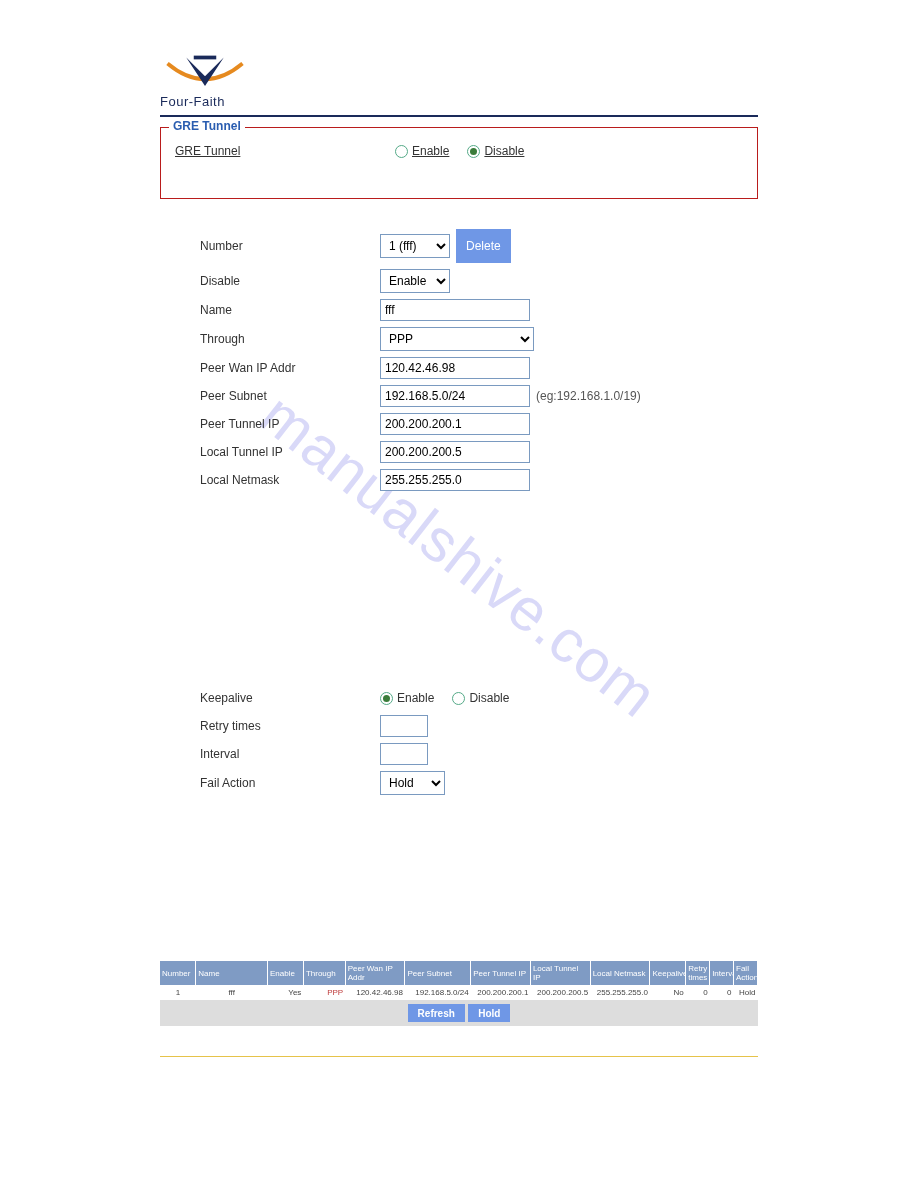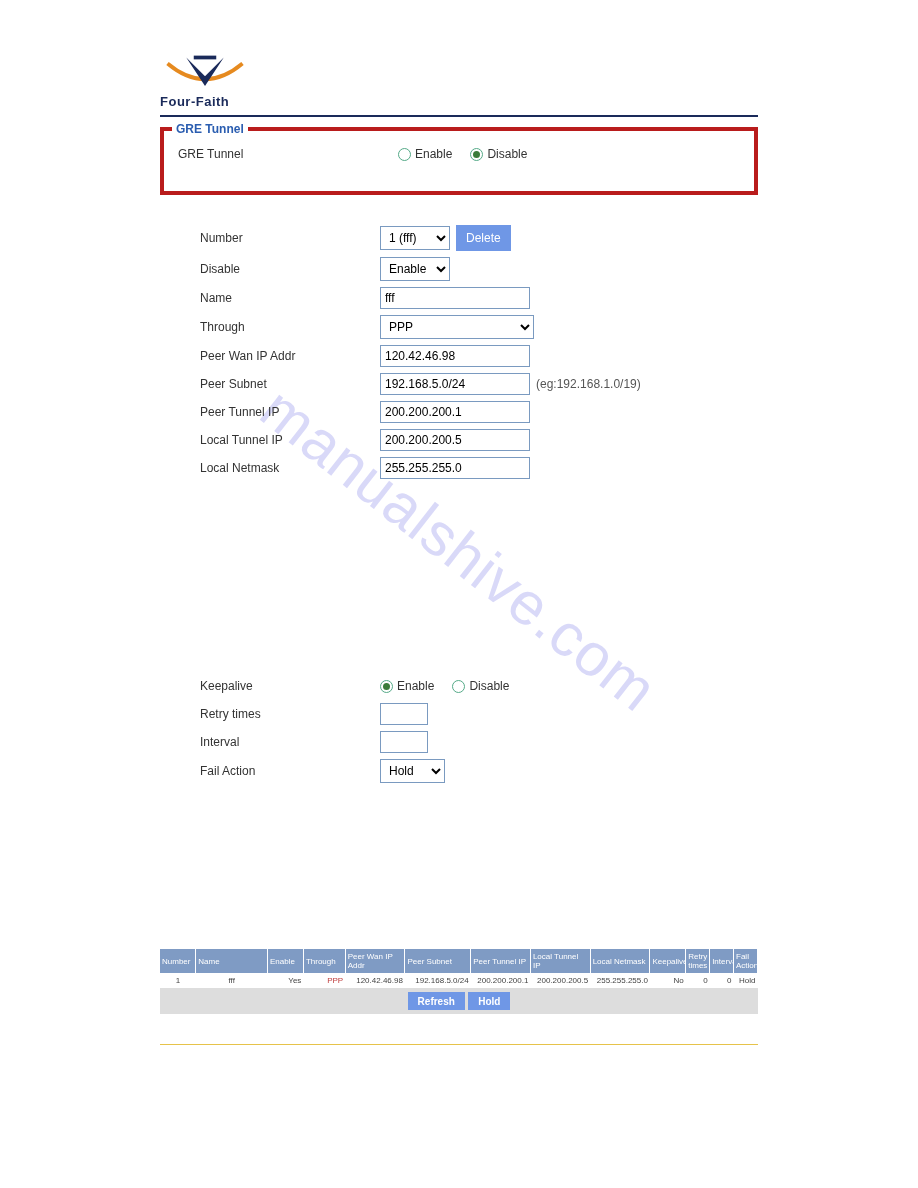--- a/index.html
+++ b/index.html
@@ -13,34 +13,35 @@
     position: relative;
   }
   .page {
     padding: 50px 160px 60px 160px;
     position: relative;
   }
   .logo-area { margin-bottom: 6px; }
   .logo-svg { width: 90px; height: 45px; }
   .logo-text {
     font-size: 13px;
-    font-weight: bold;
+    font-weight: normal;
     color: #1a2a5a;
     letter-spacing: 0.5px;
     margin-top: -4px;
   }
   .top-hr {
     border: none;
     border-top: 2px solid #1a2a5a;
     margin: 4px 0 10px 0;
   }
   .fieldset {
-    border: 4px solid #b91c1c;
+    border: 1px solid #b91c1c;
     position: relative;
-    padding: 12px 14px 20px 14px;
+    padding: 12px 14px 30px 14px;
+    text-decoration: underline;
   }
   .legend {
     position: absolute;
     top: -9px;
     left: 8px;
     background: #fff;
     padding: 0 4px;
     color: #2a5db0;
     font-weight: bold;
     font-size: 12px;
@@ -78,21 +79,21 @@
     height: 24px;
     font-size: 12px;
     border: 1px solid #7a9ac0;
     background: #fff;
     padding-left: 4px;
   }
   .btn {
     background: #6f97e6;
     color: #fff;
     border: none;
-    height: 26px;
+    height: 34px;
     padding: 0 10px;
     font-size: 12px;
     cursor: pointer;
   }
   .btn-sm {
     background: #6f97e6;
     color: #fff;
     border: none;
     height: 18px;
     padding: 0 10px;

